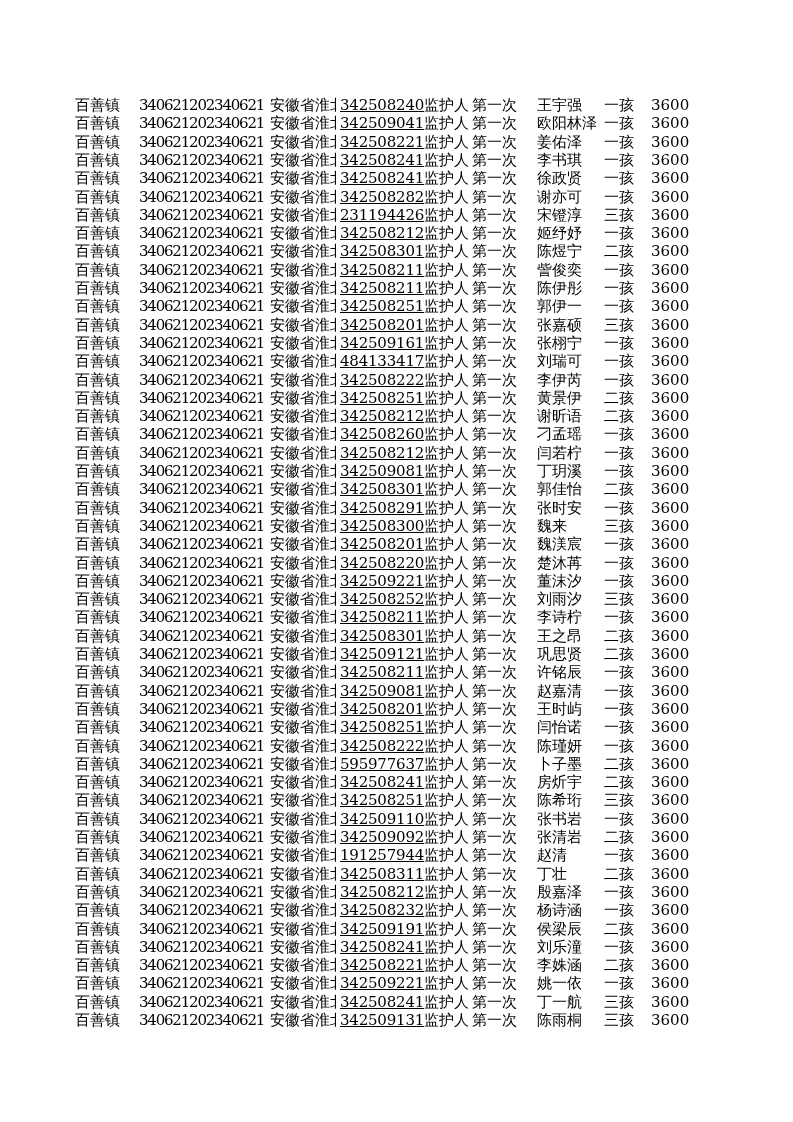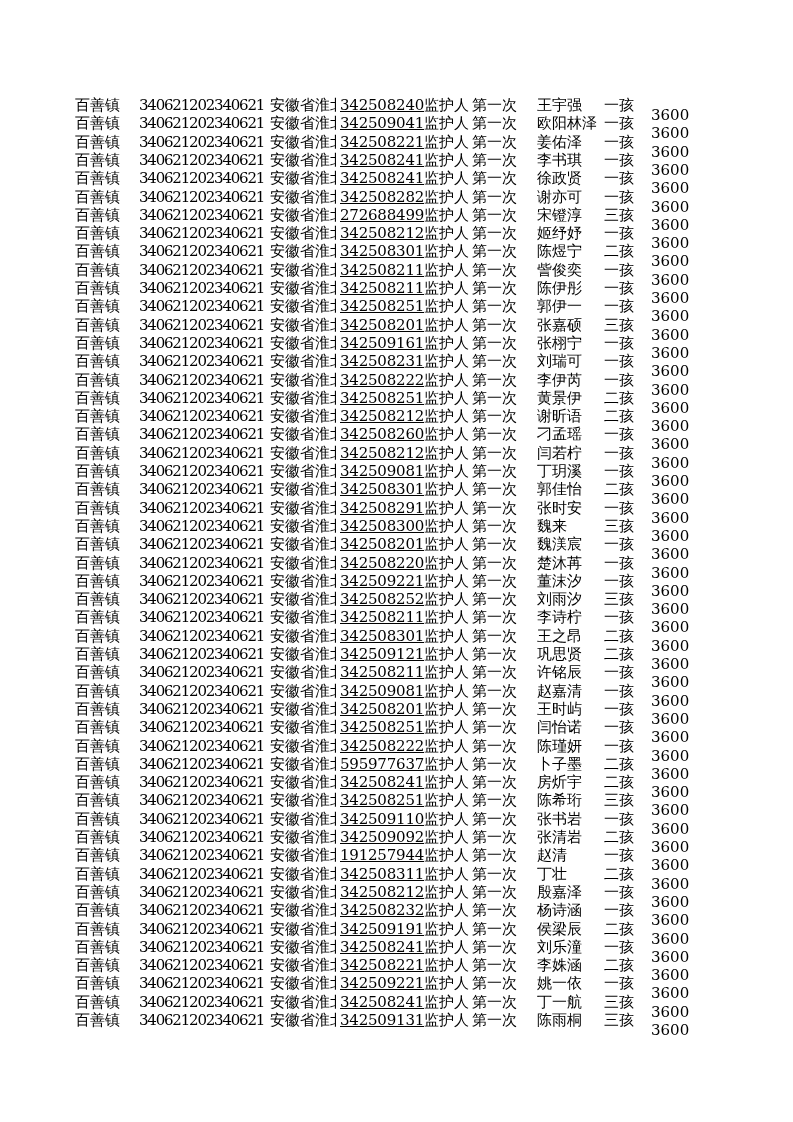--- a/index.html
+++ b/index.html
@@ -33,21 +33,21 @@
     overflow: visible;
   }
   .c-town     { left: 75px; }
   .c-code     { left: 139px; width: 126px; letter-spacing: -1.2px; overflow: hidden; }
   .c-addr     { left: 270px; width: 67px;  overflow: hidden; }
   .c-id       { left: 340px; width: 84px;  letter-spacing: -0.2px; overflow: hidden; text-decoration: underline; }
   .c-relation { left: 424px; }
   .c-visit    { left: 472px; font-family: Liberation Serif, serif; }
   .c-name     { left: 537px; width: 66px; overflow: hidden; }
   .c-children { left: 604px; }
-  .c-amount   { left: 651px; width: 38px; text-align: right; margin-top: 10px; }
+  .c-amount   { left: 651px; width: 38px; text-align: right; }
 </style>
 </head>
 <body>
 
 <div class="page">
   <div id="rows-container">
       <div class="row" style="top: 96px;">
     <span class="cell c-town">百善镇</span>
     <span class="cell c-code">340621202340621</span>
     <span class="cell c-addr">安徽省淮北</span>
@@ -110,21 +110,21 @@
     <span class="cell c-relation">监护人</span>
     <span class="cell c-visit">第一次</span>
     <span class="cell c-name">谢亦可</span>
     <span class="cell c-children">一孩</span>
     <span class="cell c-amount">3600</span>
   </div>
       <div class="row" style="top: 205.8px;">
     <span class="cell c-town">百善镇</span>
     <span class="cell c-code">340621202340621</span>
     <span class="cell c-addr">安徽省淮北</span>
-    <span class="cell c-id">272688499</span>
+    <span class="cell c-id">231194426</span>
     <span class="cell c-relation">监护人</span>
     <span class="cell c-visit">第一次</span>
     <span class="cell c-name">宋镫淳</span>
     <span class="cell c-children">三孩</span>
     <span class="cell c-amount">3600</span>
   </div>
       <div class="row" style="top: 224.1px;">
     <span class="cell c-town">百善镇</span>
     <span class="cell c-code">340621202340621</span>
     <span class="cell c-addr">安徽省淮北</span>
@@ -198,21 +198,21 @@
     <span class="cell c-relation">监护人</span>
     <span class="cell c-visit">第一次</span>
     <span class="cell c-name">张栩宁</span>
     <span class="cell c-children">一孩</span>
     <span class="cell c-amount">3600</span>
   </div>
       <div class="row" style="top: 352.2px;">
     <span class="cell c-town">百善镇</span>
     <span class="cell c-code">340621202340621</span>
     <span class="cell c-addr">安徽省淮北</span>
-    <span class="cell c-id">342508231</span>
+    <span class="cell c-id">484133417</span>
     <span class="cell c-relation">监护人</span>
     <span class="cell c-visit">第一次</span>
     <span class="cell c-name">刘瑞可</span>
     <span class="cell c-children">一孩</span>
     <span class="cell c-amount">3600</span>
   </div>
       <div class="row" style="top: 370.5px;">
     <span class="cell c-town">百善镇</span>
     <span class="cell c-code">340621202340621</span>
     <span class="cell c-addr">安徽省淮北</span>

